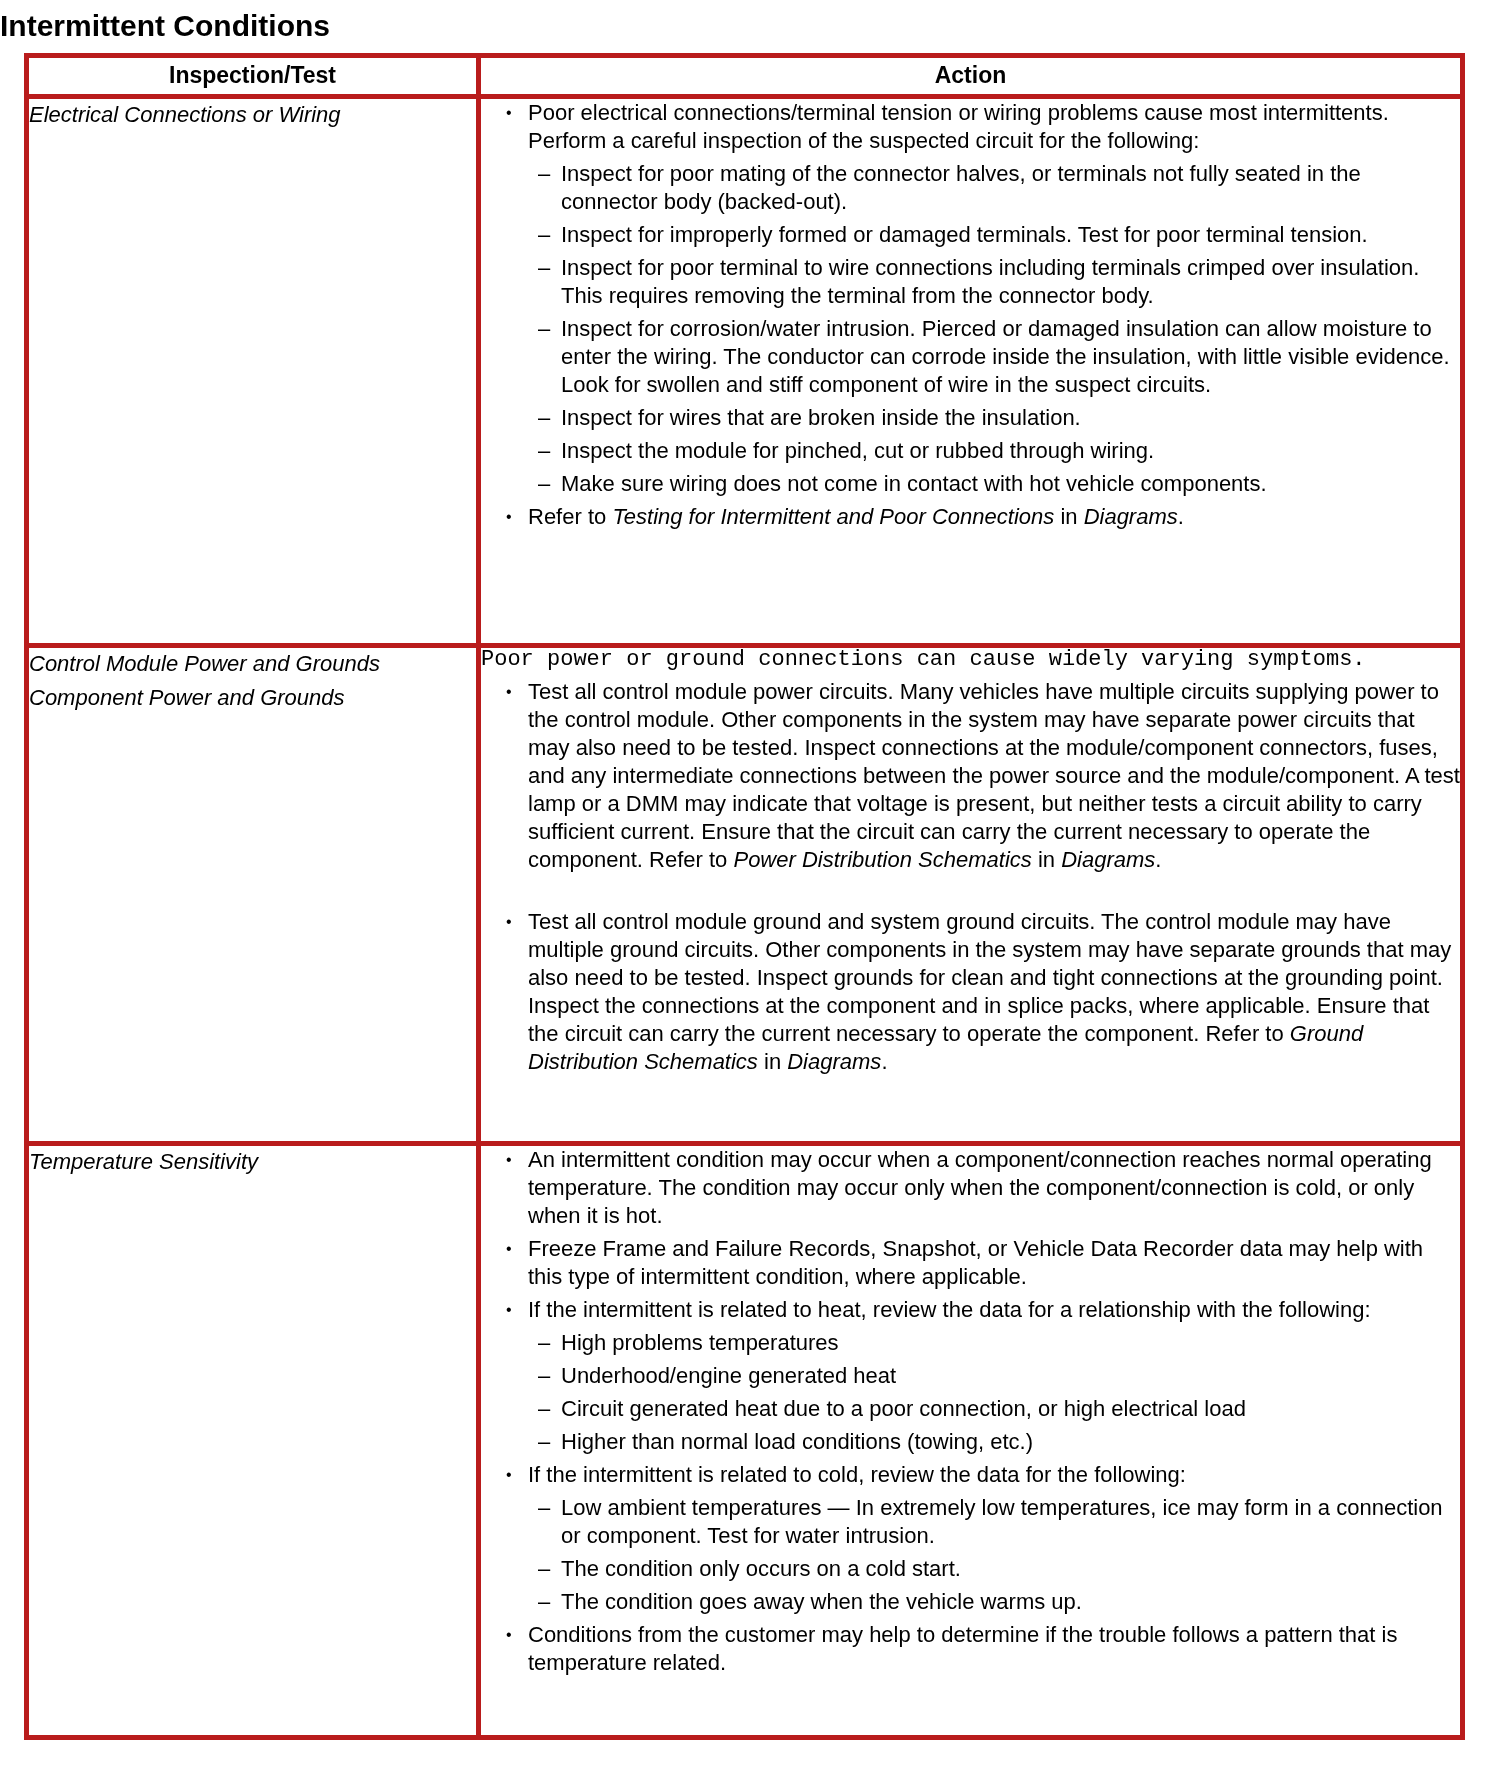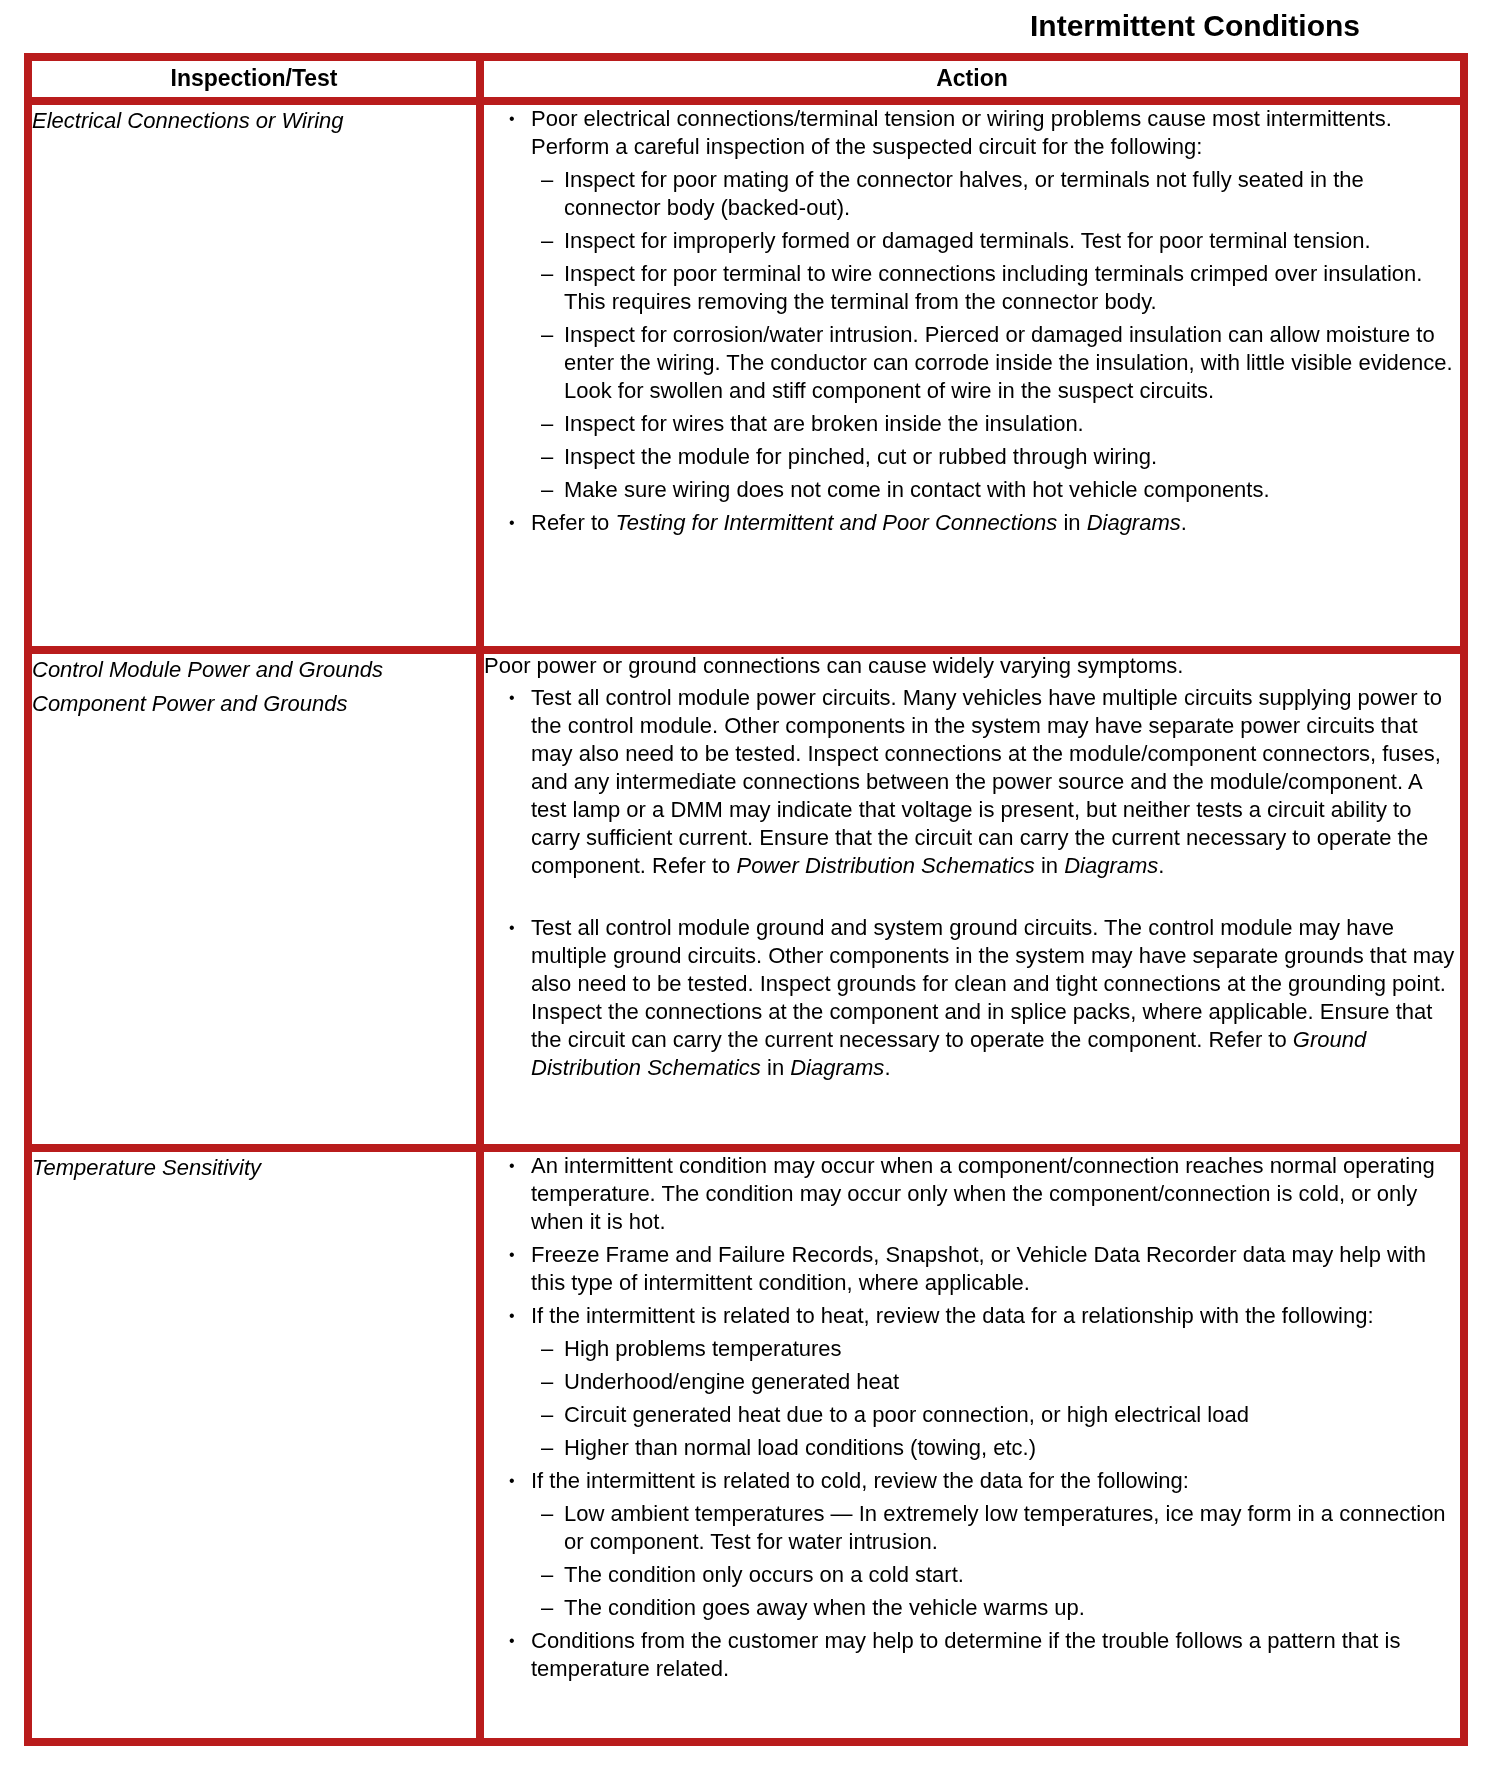--- a/index.html
+++ b/index.html
@@ -13,39 +13,39 @@
     position: relative;
     overflow: hidden;
     font-family: "Liberation Sans", "DejaVu Sans", sans-serif;
     color: #000000;
   }
   .doc-title {
     position: absolute;
     left: 0;
     width: 1360px;
     top: 8px;
-    text-align: right;
+    text-align: left;
     font-weight: bold;
     font-size: 30px;
     line-height: 36px;
     letter-spacing: 0px;
   }
   table.cond-table {
     position: absolute;
     left: 24px;
     top: 53px;
     width: 1436px;
     border-collapse: collapse;
     table-layout: fixed;
     font-size: 22px;
     line-height: 28px;
   }
   table.cond-table th,
   table.cond-table td {
-    border: 8px solid #b91c1c;
+    border: 5px solid #b91c1c;
     vertical-align: top;
     padding: 0;
   }
   table.cond-table th {
     font-weight: bold;
     font-size: 23px;
     height: 36px;
     line-height: 34px;
     text-align: center;
   }
@@ -60,20 +60,21 @@
     display: block;
     line-height: 36px;
     margin-top: -2px;
   }
   td.action-cell {
     padding: 8px 12px 10px 12px;
   }
   .intro {
     display: block;
     margin: -2px 1px 4px 0;
+    font-family: Liberation Mono, monospace;
   }
   .bullet {
     position: relative;
     padding-left: 47px;
     margin-bottom: 5px;
   }
   .bullet .mark {
     position: absolute;
     left: 25px;
     top: 0;

